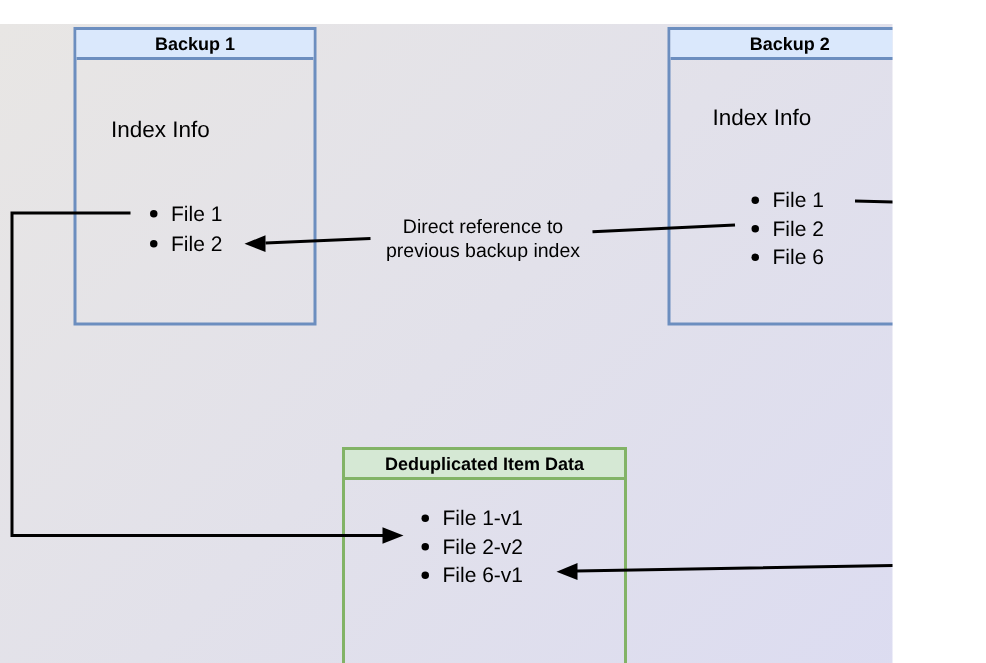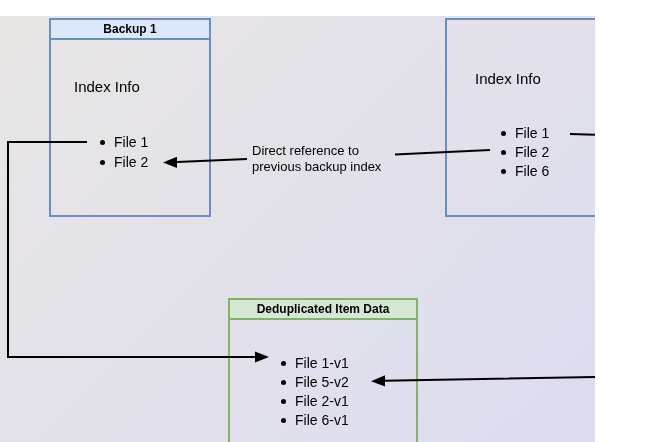--- a/index.html
+++ b/index.html
@@ -30,59 +30,59 @@
   ul.file-list { position:absolute; margin:0; padding:0; list-style:none; font-size:14px; }
   ul.file-list li { position:relative; padding-left:14px; }
   ul.file-list li::before {
     content:""; position:absolute; left:0; top:50%; margin-top:-2.5px;
     width:5px; height:5px; border-radius:50%; background:var(--connector,#000);
   }
   #backup1 ul.file-list { left:49px; top:112px; }
   #backup1 ul.file-list li { line-height:20px; }
   #backup2 ul.file-list { left:54px; top:104px; }
   #backup2 ul.file-list li { line-height:19px; }
-  #dedup ul.file-list { left:51px; top:54px;text-align:center; }
+  #dedup ul.file-list { left:51px; top:36px;text-align:center; }
   #dedup ul.file-list li { line-height:19px; }
   svg.connectors { position:absolute; left:0; top:0; z-index:3; pointer-events:none; }
   .connector { stroke:var(--connector,#000); stroke-width:2; fill:none; }
   .arrowhead { fill:var(--connector,#000); stroke:none; }
   .annotation {
     position:absolute; left:252px; top:127px; width:140px;
-    text-align:left; font-size:13px; line-height:15.5px; z-index:4;
+    text-align:center; font-size:13px; line-height:15.5px; z-index:4;
   }
 </style>
 </head>
 <body>
 
 <div class="canvas">
 
   <section class="box blue" id="backup1">
     <header>Backup 1</header>
     <div class="section-label">Index Info</div>
     <ul class="file-list">
       <li>File 1</li>
       <li>File 2</li>
     </ul>
   </section>
 
   <section class="box blue" id="backup2">
+    <header>Backup 2</header>
     <div class="section-label">Index Info</div>
     <ul class="file-list">
       <li>File 1</li>
       <li>File 2</li>
       <li>File 6</li>
     </ul>
   </section>
 
   <section class="box green" id="dedup">
     <header>Deduplicated Item Data</header>
     <ul class="file-list">
       <li>File 1-v1</li>
-      <li>File 5-v2</li>
-      <li>File 2-v1</li>
+      <li>File 2-v2</li>
       <li>File 6-v1</li>
     </ul>
   </section>
 
   <svg class="connectors" width="657" height="442" viewBox="0 0 657 442" xmlns="http://www.w3.org/2000/svg">
     <g>
       <path class="connector" d="M87,126 H8 V341 H256"></path>
       <polygon class="arrowhead" points="269,341 255,335.5 255,346.5"></polygon>
     </g>
     <g>

